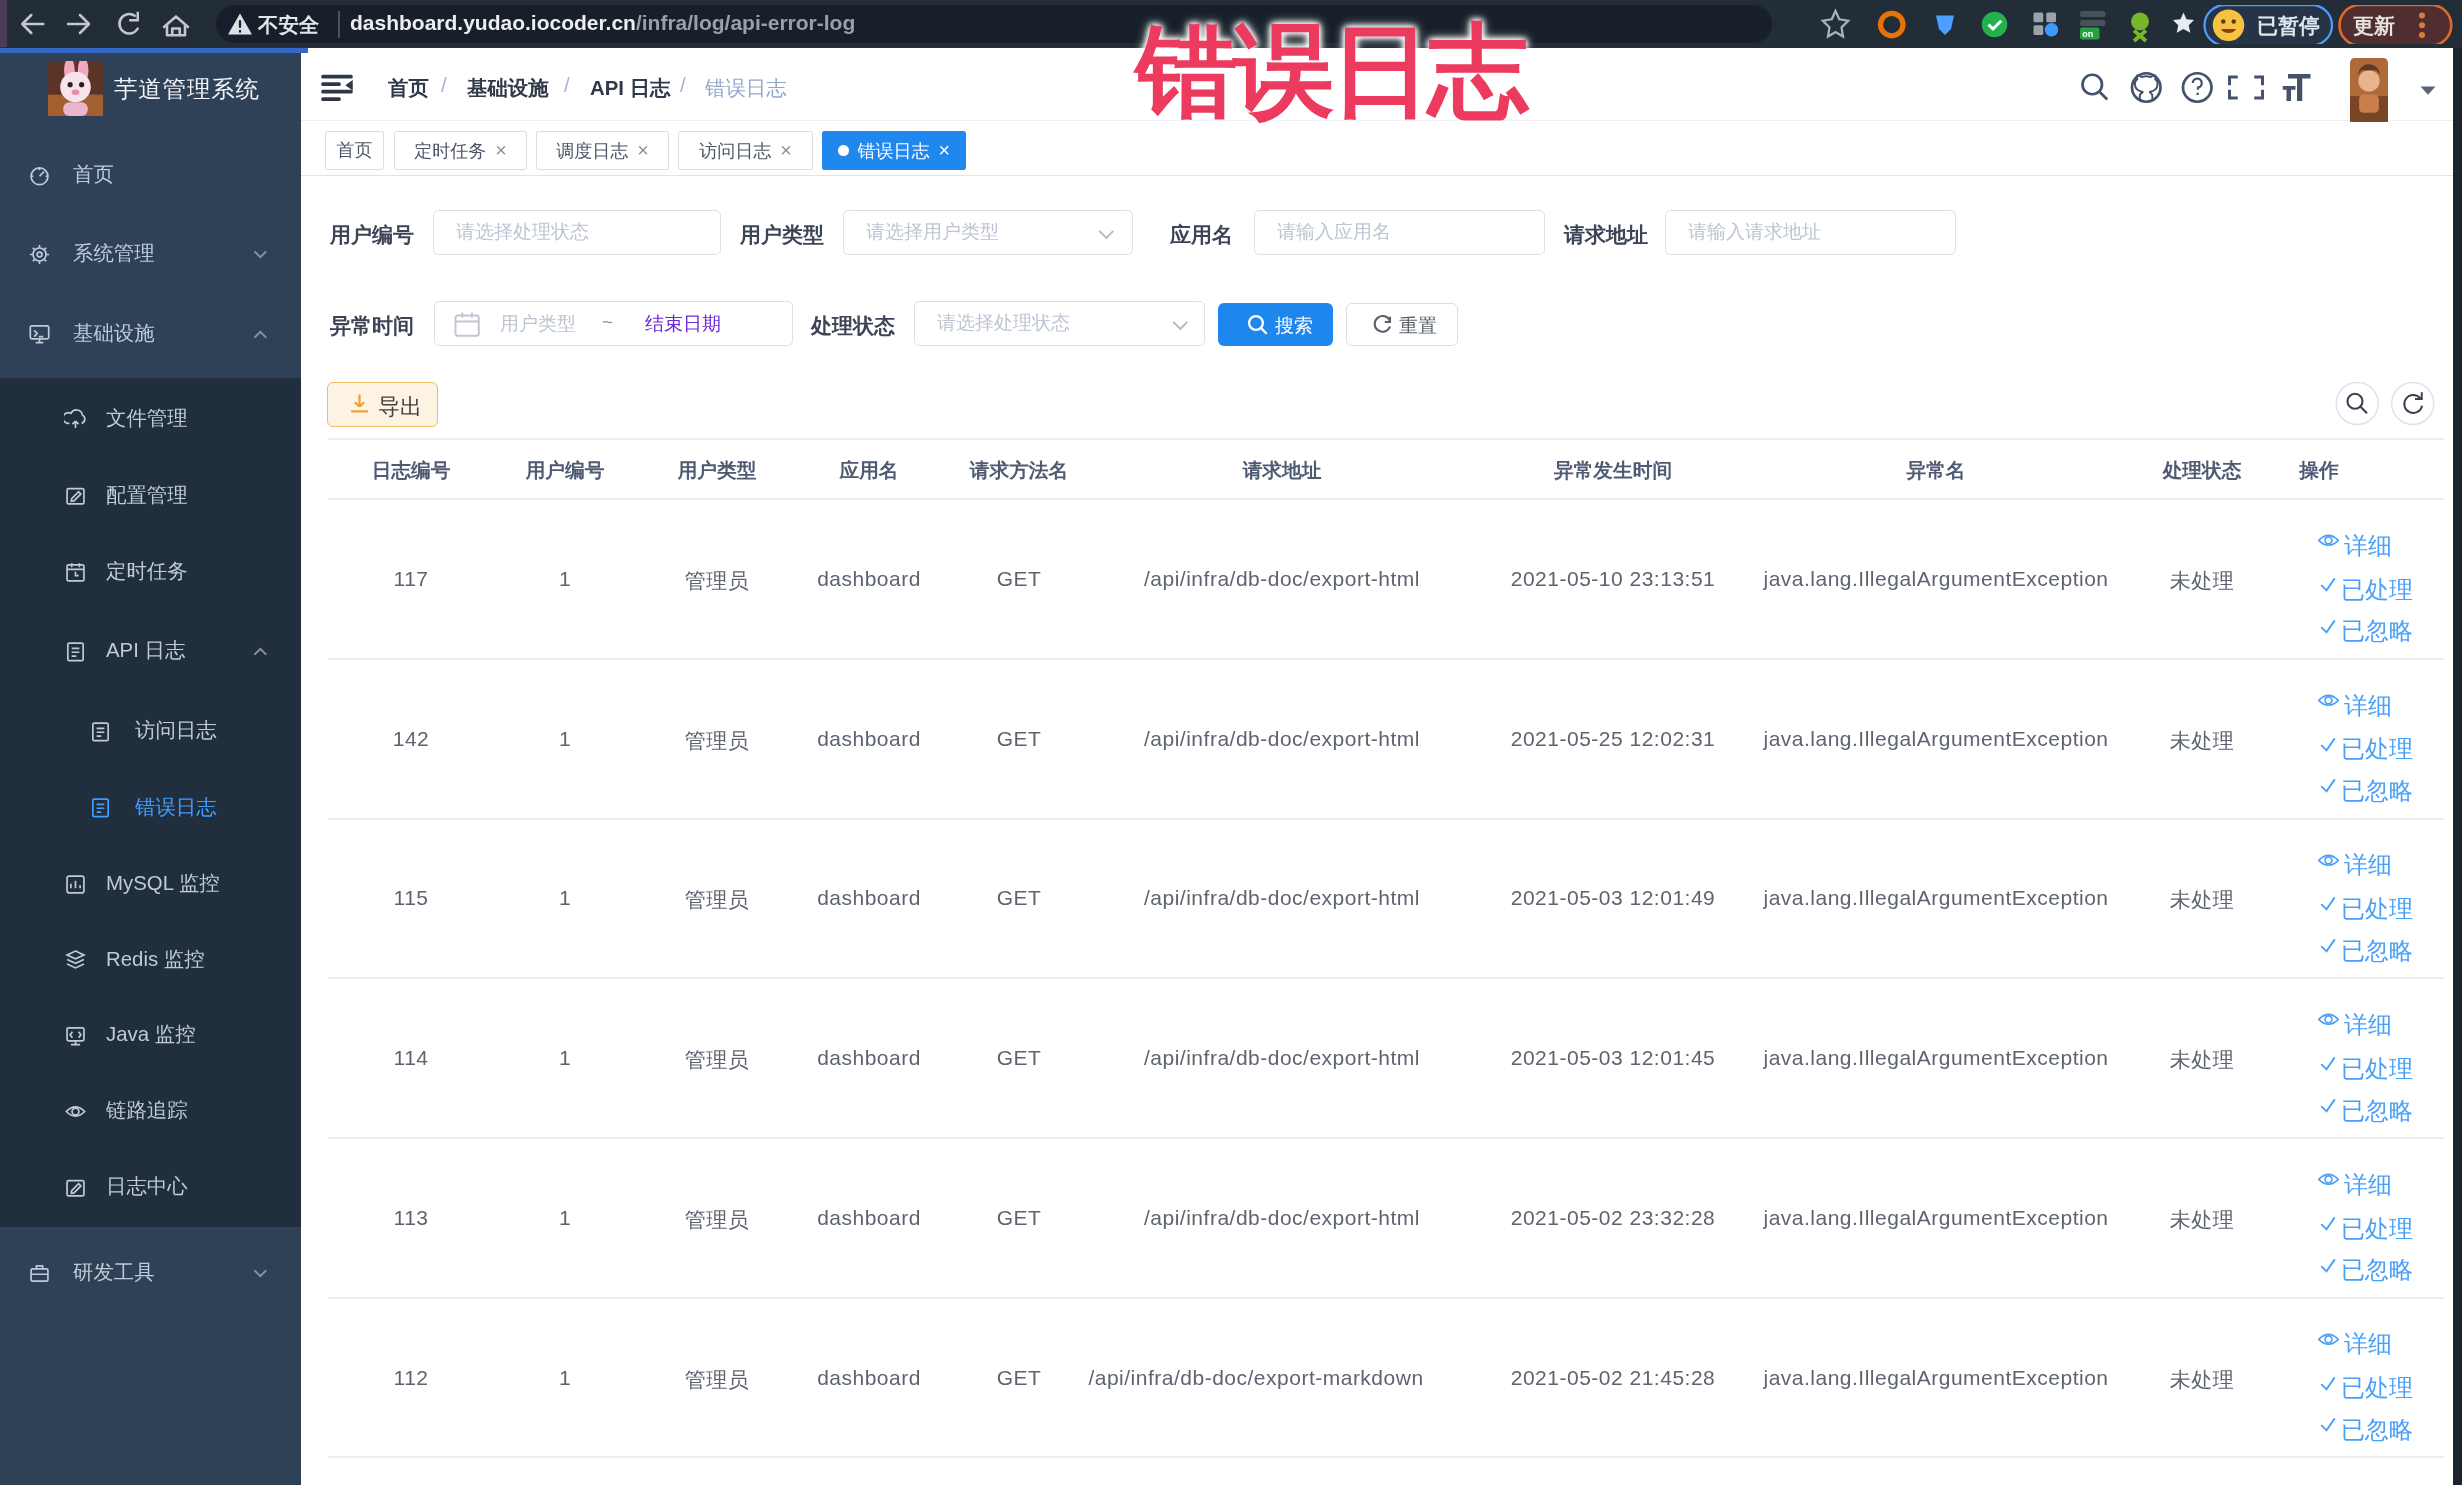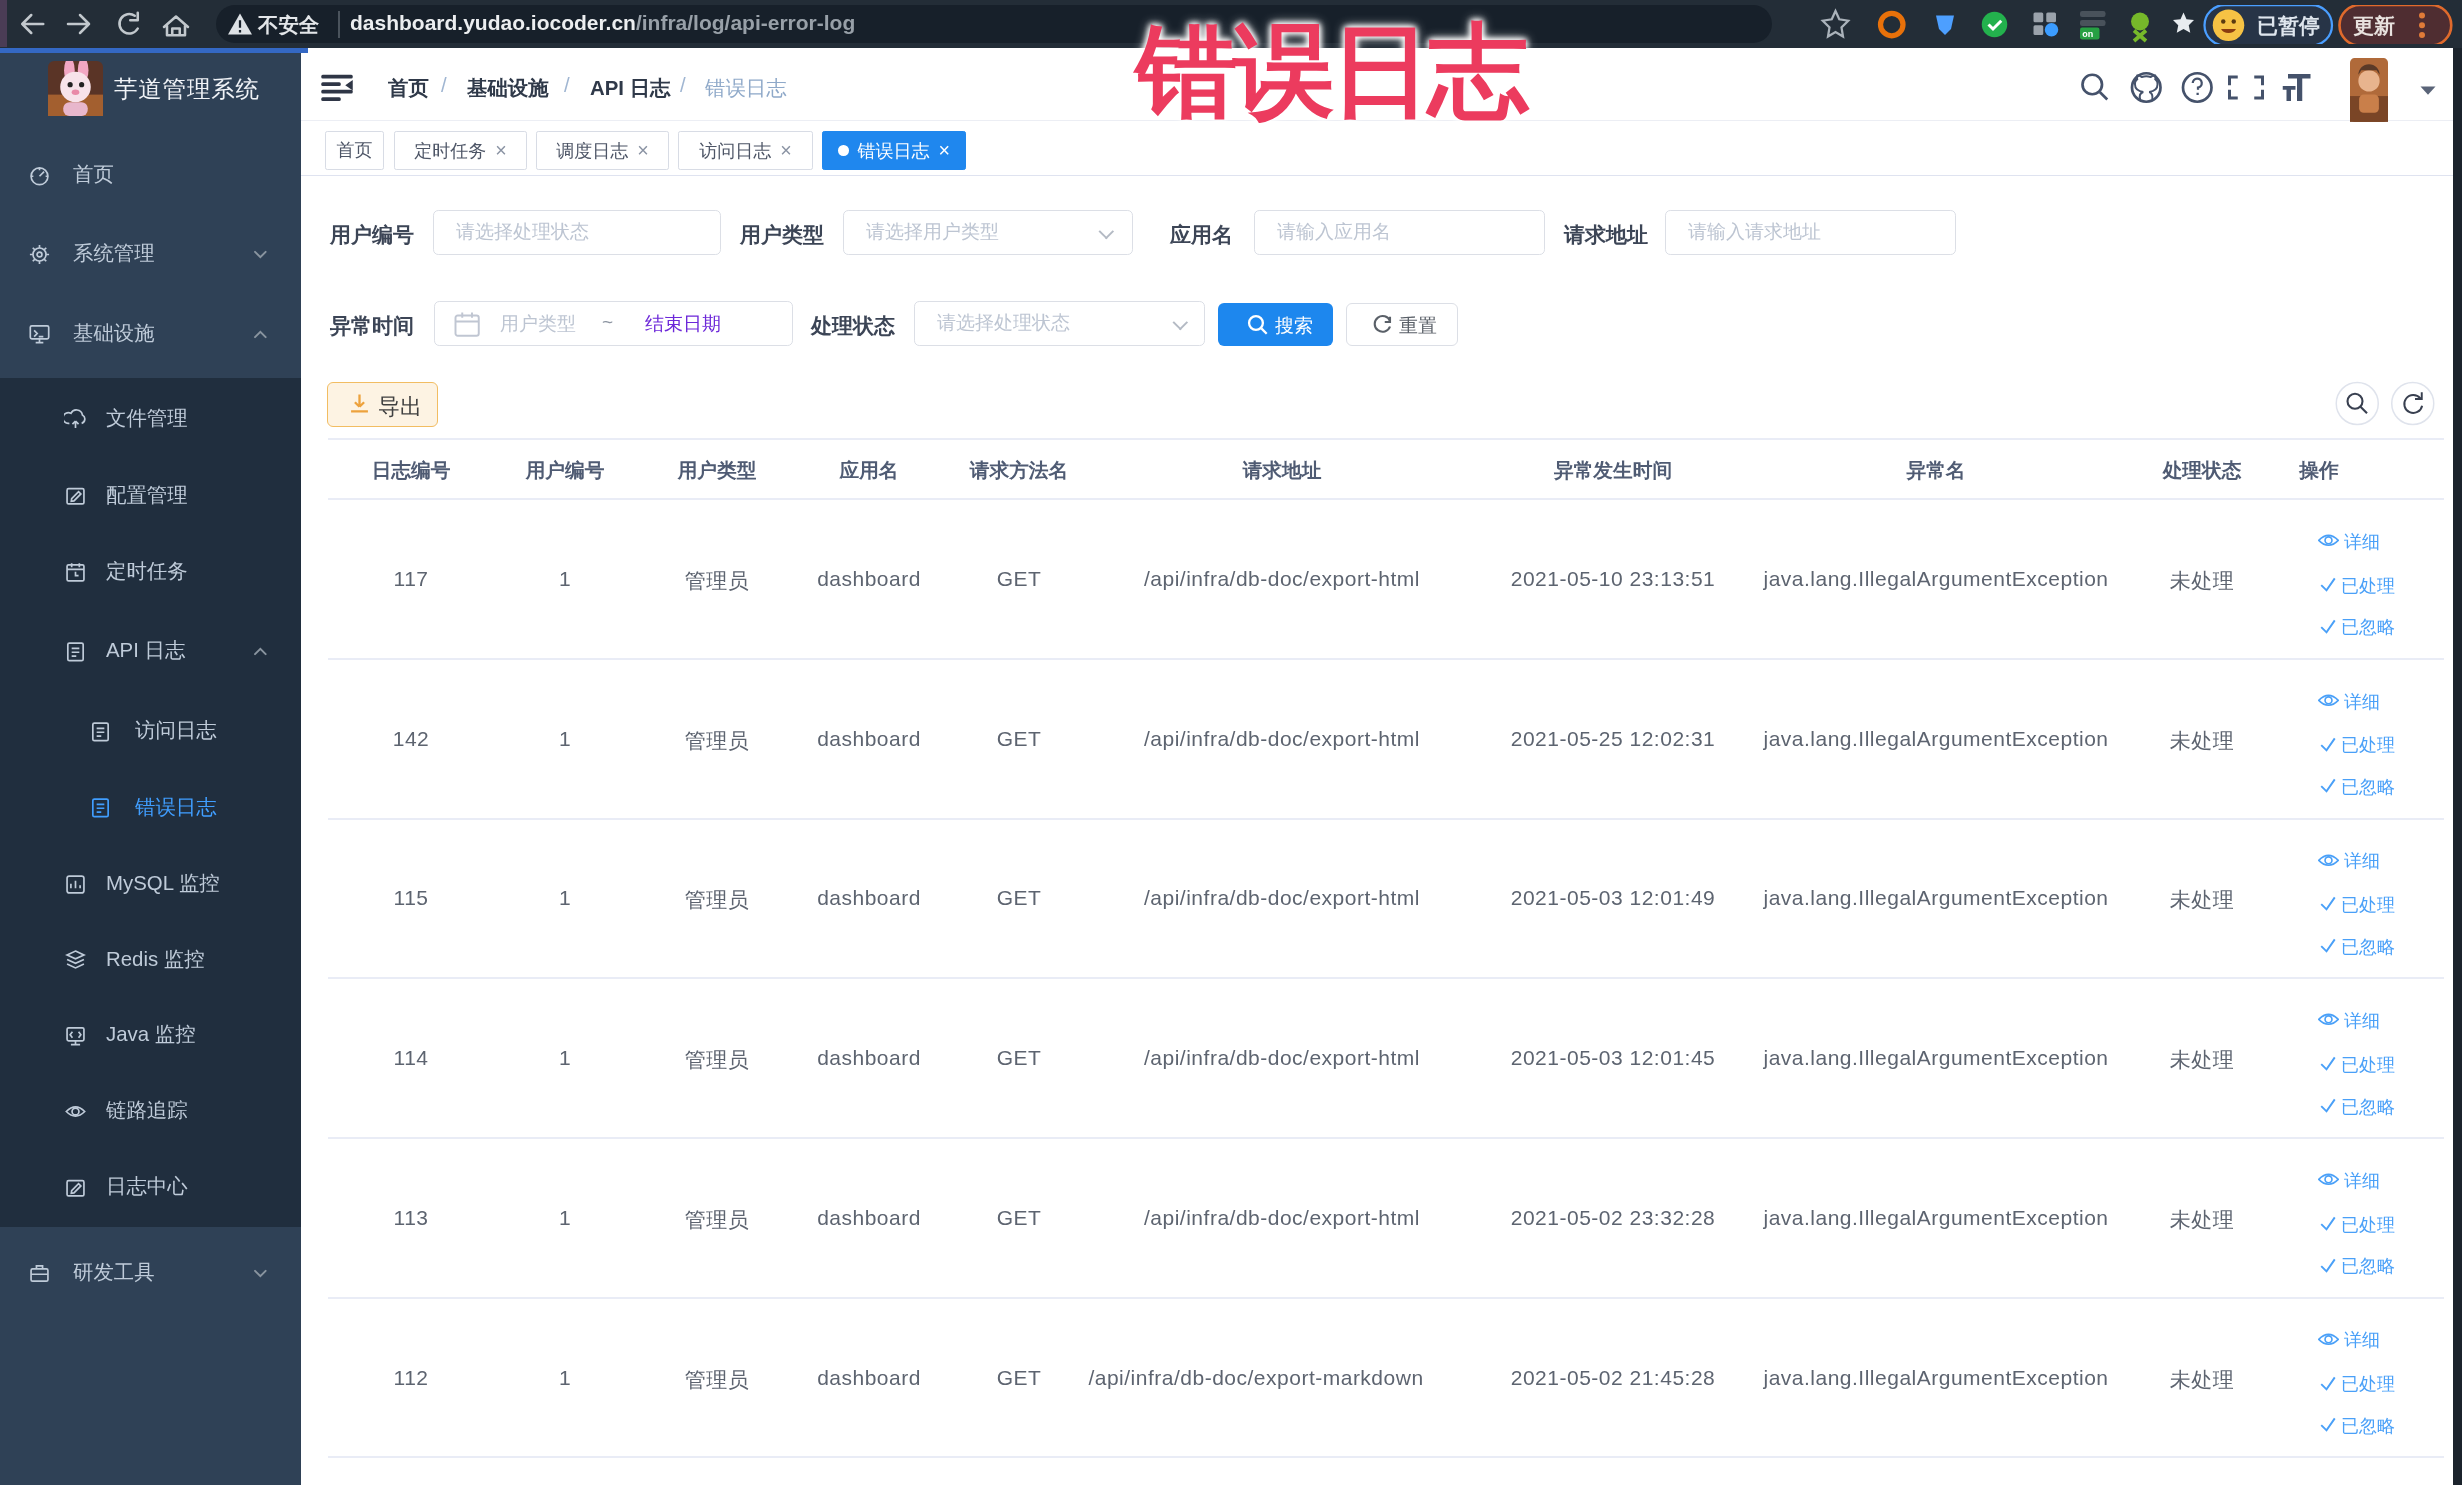--- a/index.html
+++ b/index.html
@@ -38,21 +38,21 @@
 
 .flabel { position:absolute; font-size:21px; font-weight:700; color:#3c4556; }
 .finput { position:absolute; height:45px; border:1.5px solid #dcdfe6; border-radius:5.3px; background:#fff;
   font-size:19px; color:#bdc5d2; line-height:42px; padding-left:22px; }
 .caret { position:absolute; width:10.6px; height:10.6px; border-right:2.3px solid #b4bac4; border-bottom:2.3px solid #b4bac4; transform:rotate(45deg); }
 .btn { position:absolute; border-radius:6px; z-index:1; }
 
 .th { position:absolute; font-size:19.7px; font-weight:700; color:#4f5b73; transform:translateX(-50%); white-space:nowrap;}
 .td { position:absolute; font-size:21px; color:#5d6470; letter-spacing:0.5px; transform:translateX(-50%); white-space:nowrap;}
 .rowline { position:absolute; left:328px; width:2116px; height:1.5px; background:#e9ecf6; }
-.alink { position:absolute; font-size:18px; color:#4aa0f8; white-space:nowrap;}
+.alink { position:absolute; font-size:24px; color:#4aa0f8; white-space:nowrap;}
 
 #wm { position:absolute; left:1136px; top:5.3px; font-size:101px; font-weight:700; color:#ec3b5e;
   letter-spacing:-3.8px; text-shadow:0 0 6px #fff,0 0 6px #fff,0 0 12px #fff; z-index:50;}
 
 #scrollbar { position:absolute; left:2453px; top:48px; width:9px; height:1437px; background:#1b232c; z-index:6;}
 </style>
 </head>
 <body>
 
 <div id="chrome"></div>

